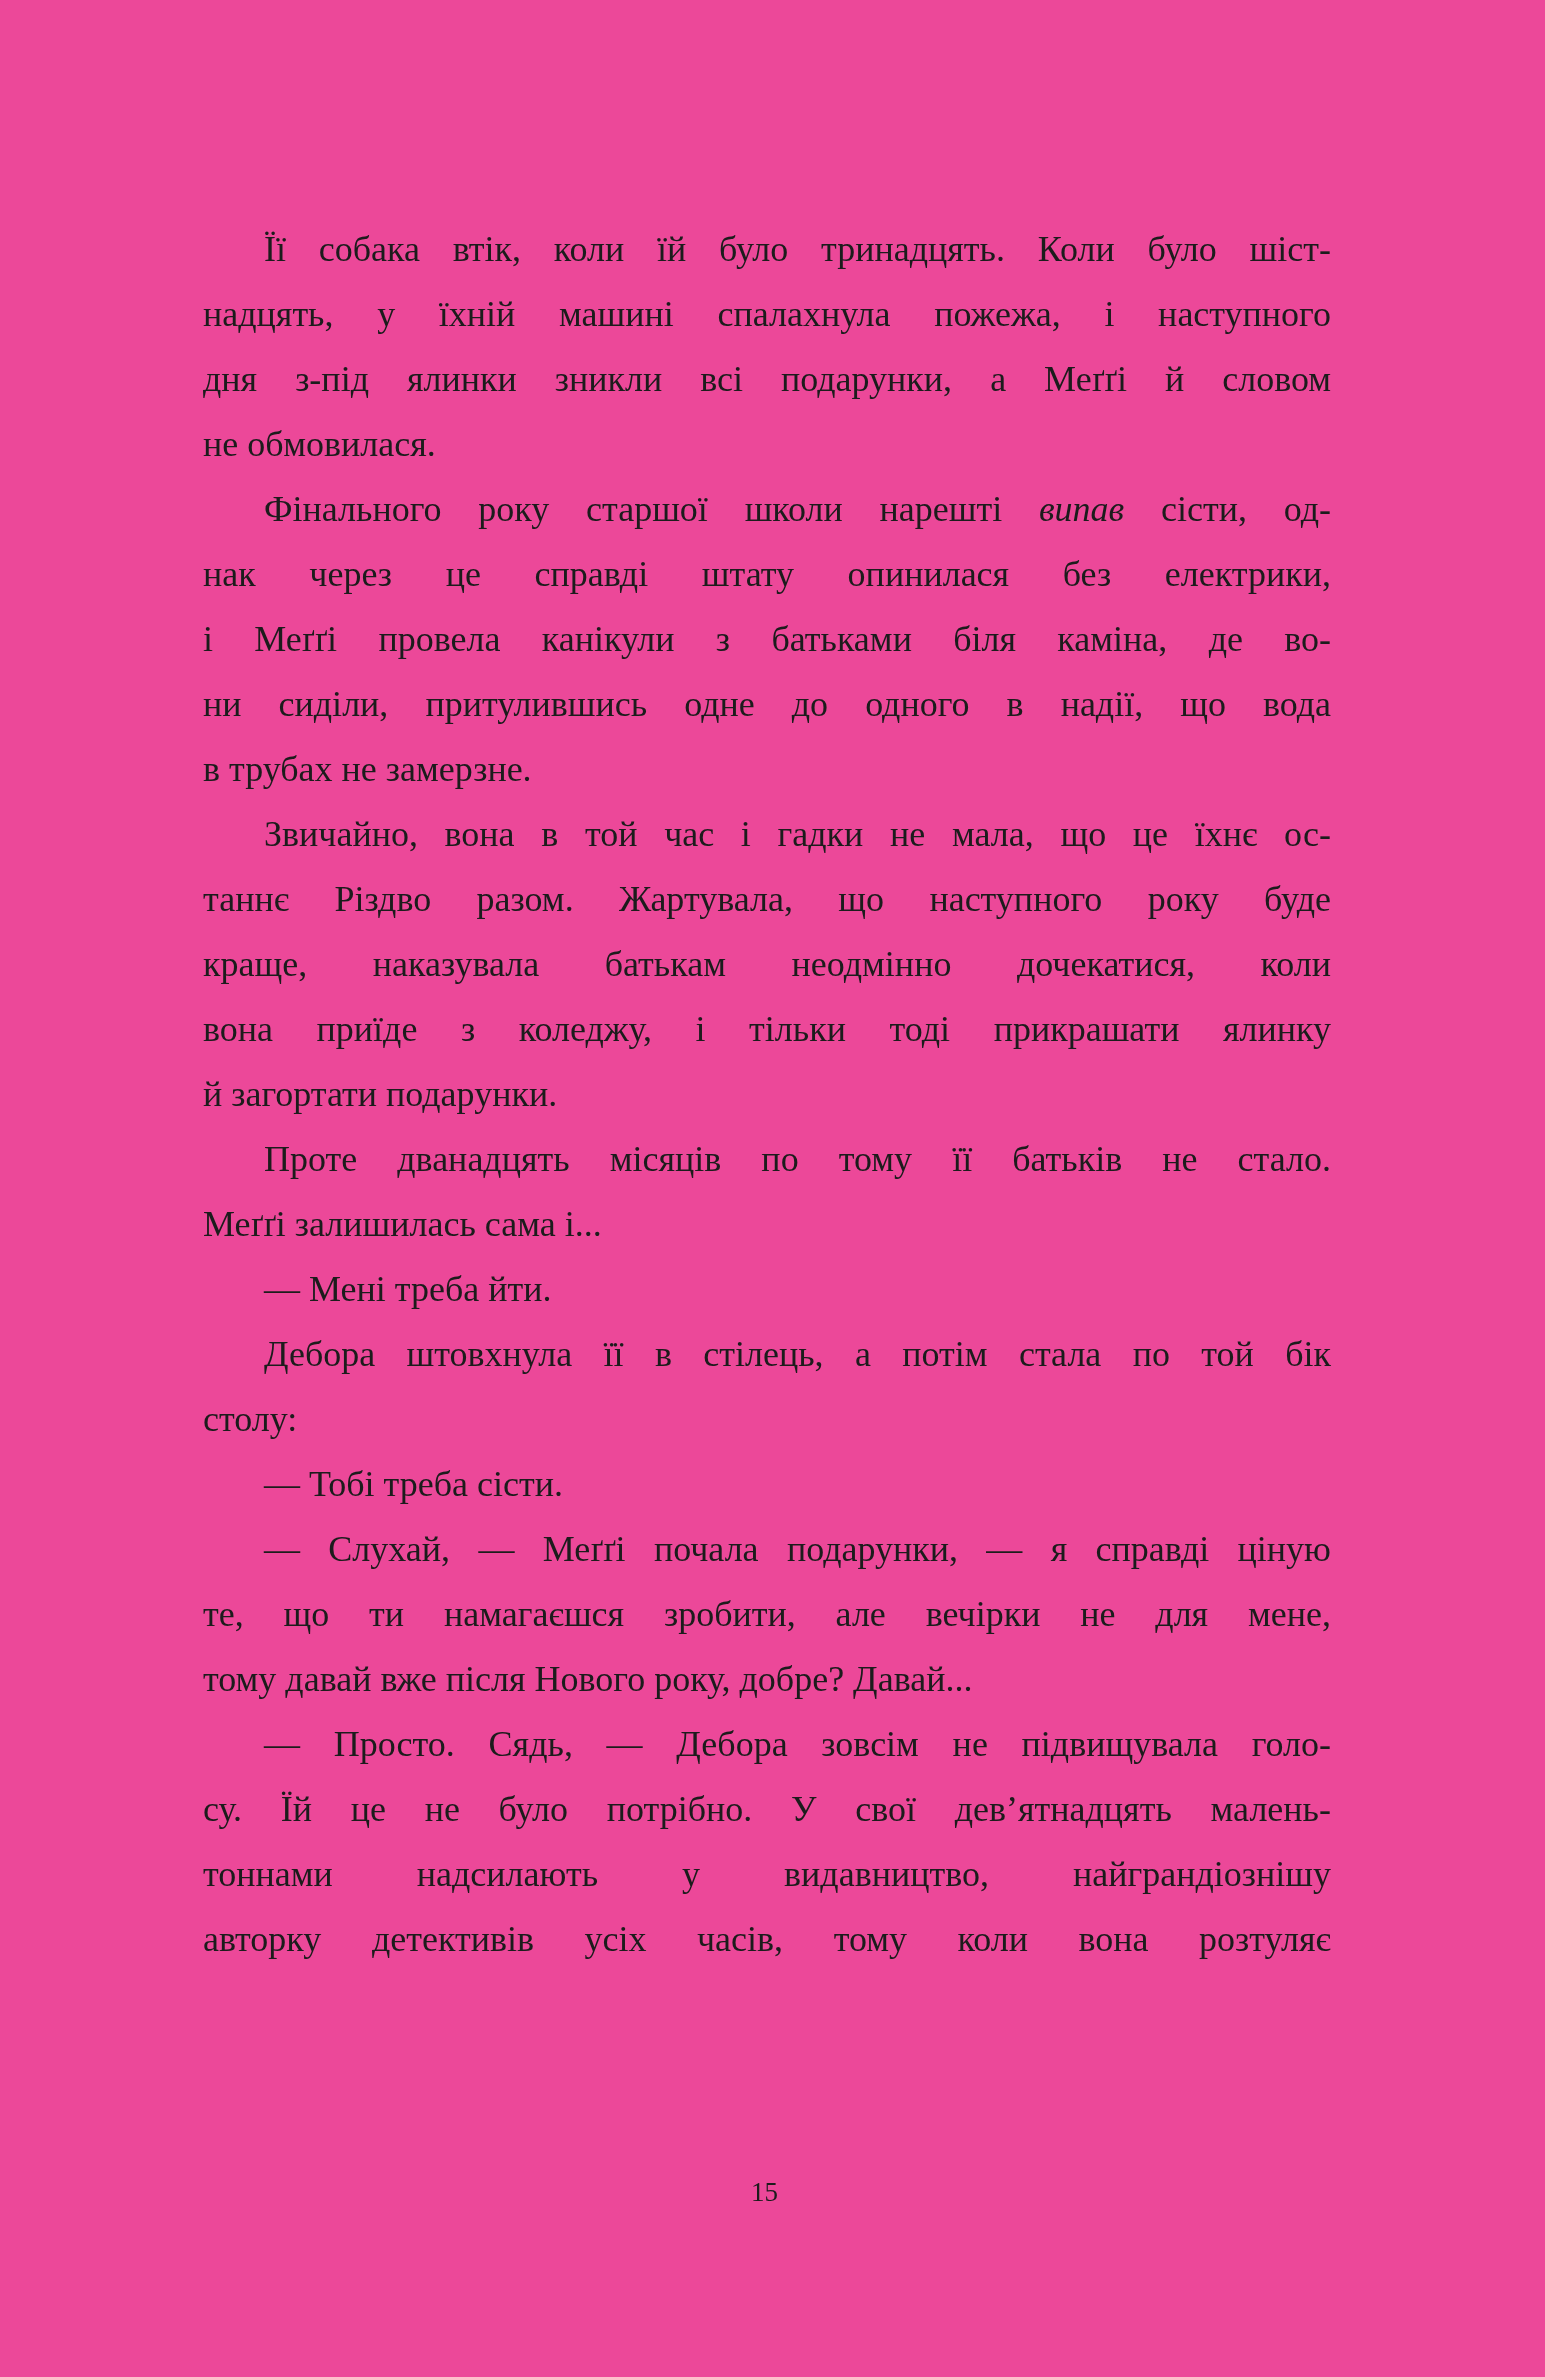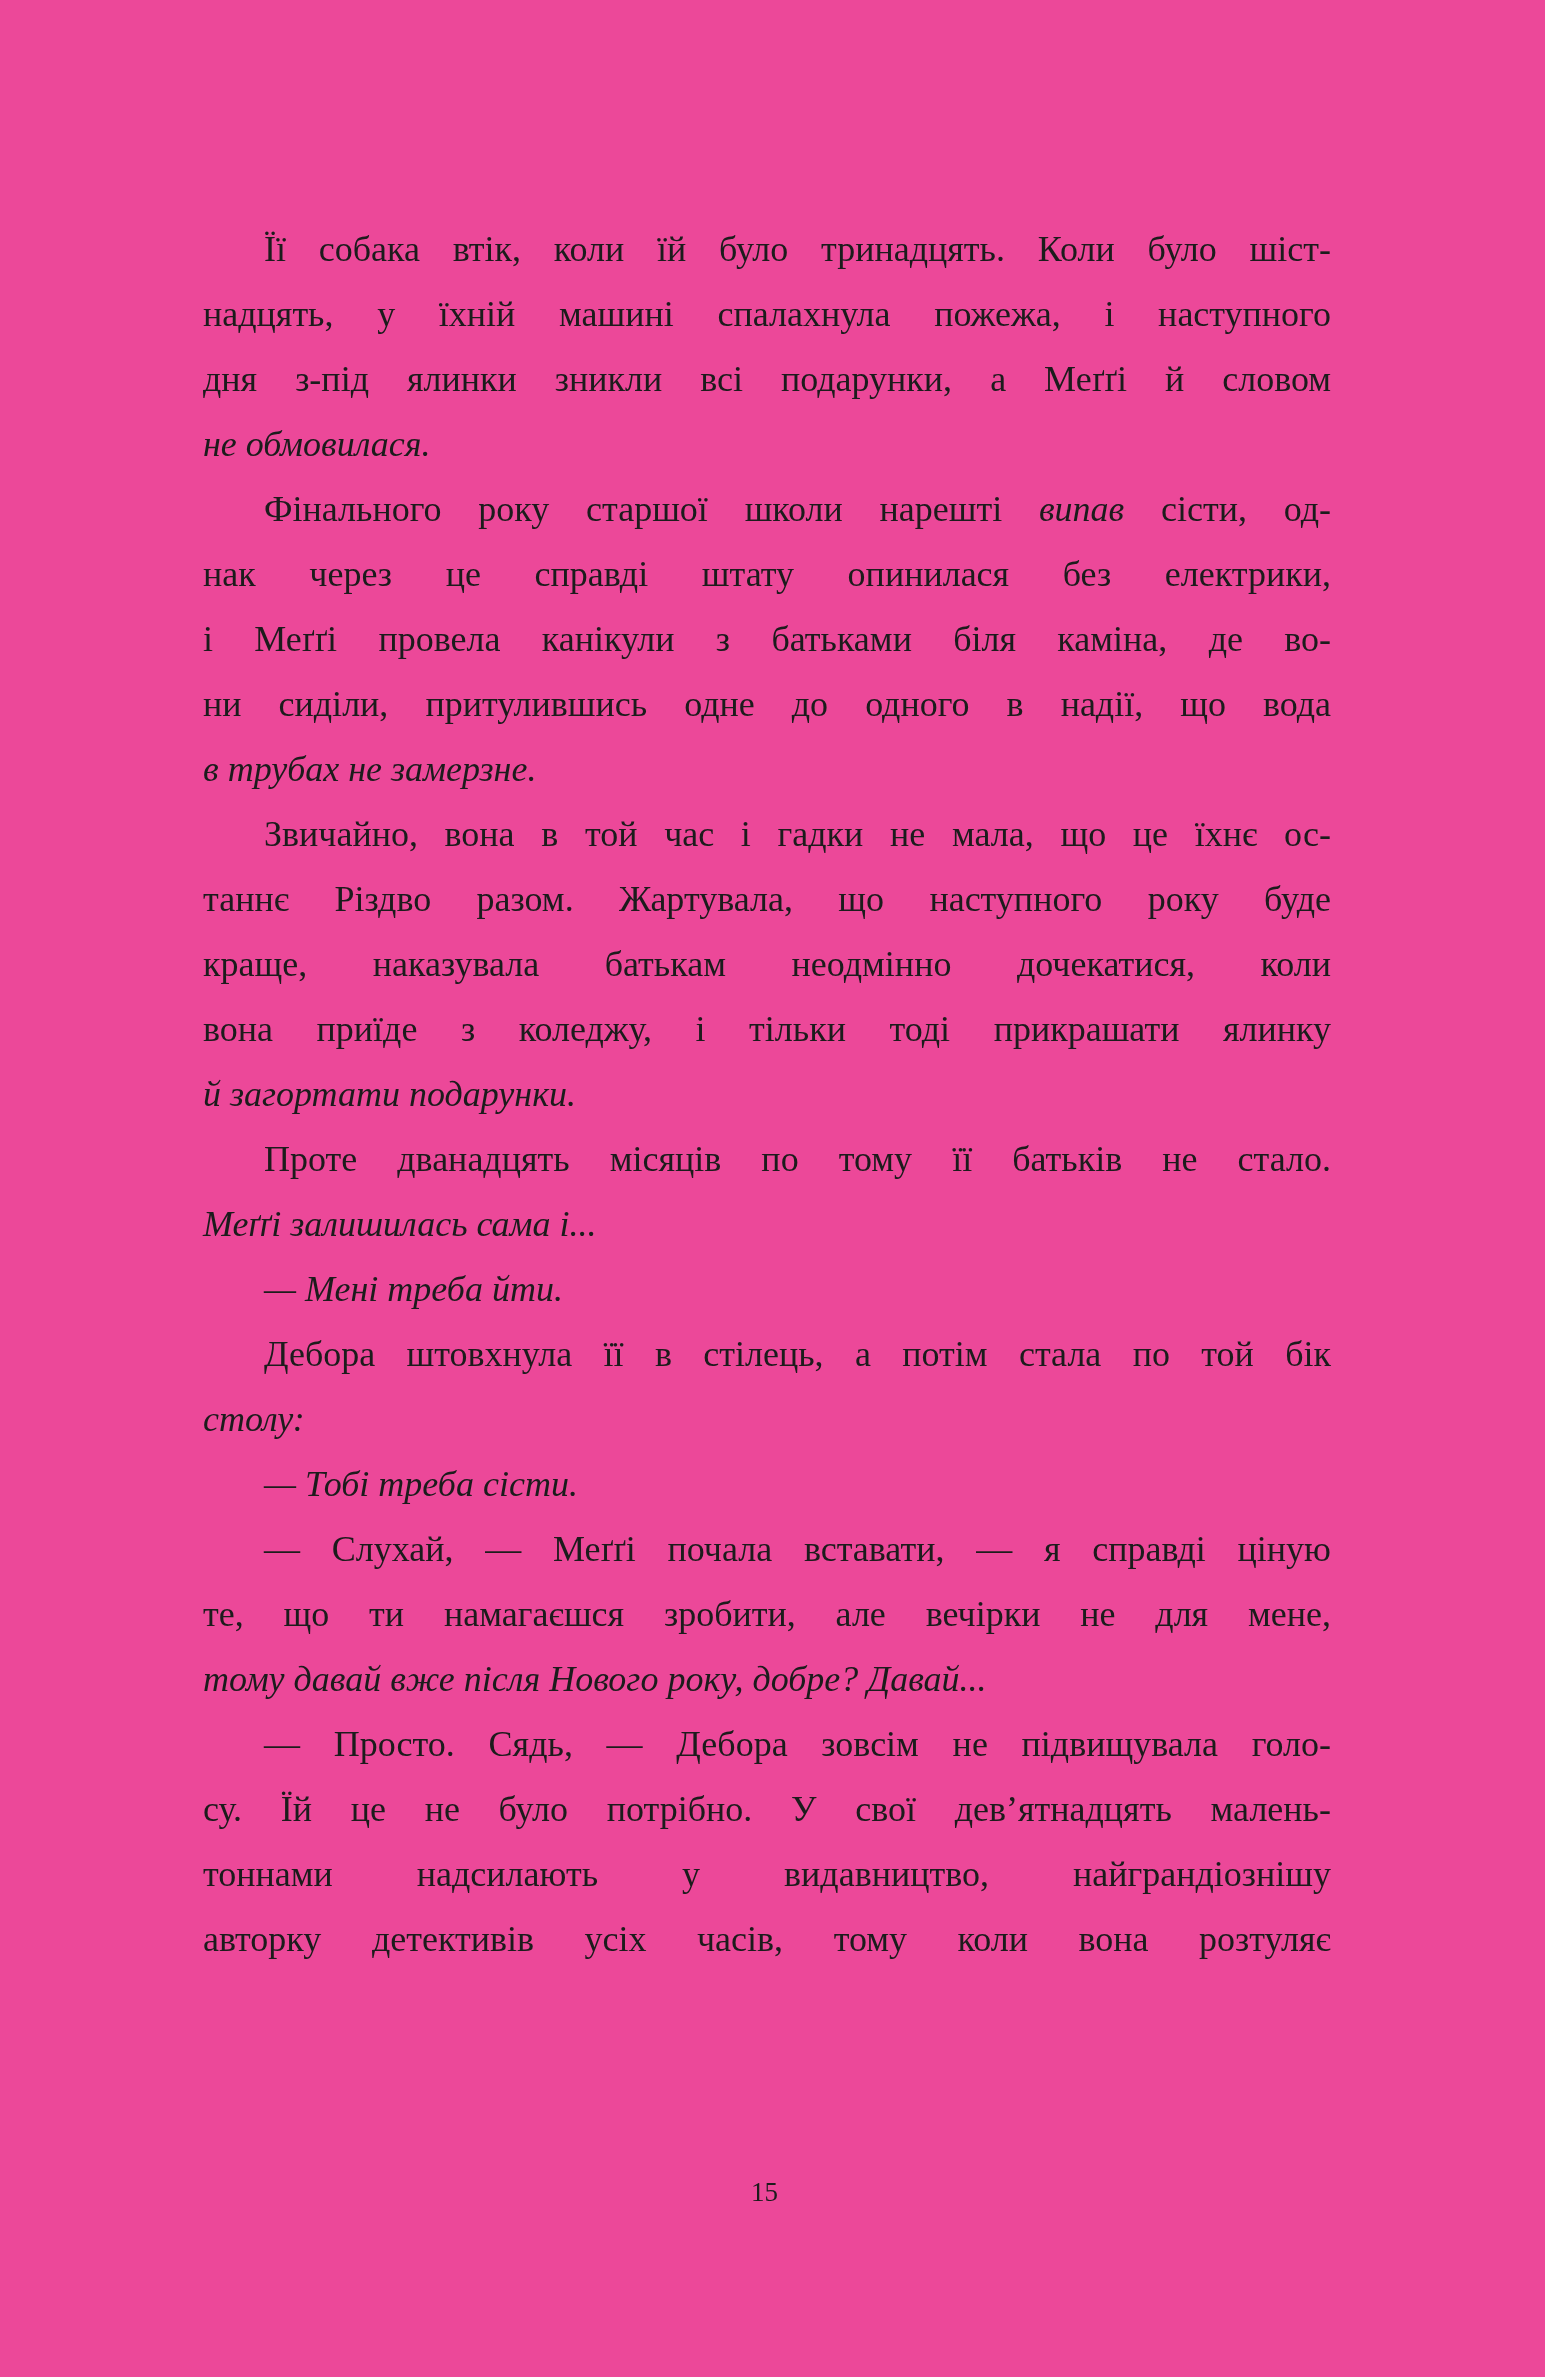--- a/index.html
+++ b/index.html
@@ -37,21 +37,20 @@
     text-align: justify;
     text-align-last: justify;
     overflow: visible;
   }
   .line.indent {
     padding-left: 61px;
   }
   .line.last {
     text-align: left;
     text-align-last: left;
-    font-style: italic;
   }
   .line em, .line .it {
     font-style: italic;
     margin-top: 16px;
   }
   .page-number {
     position: absolute;
     left: 0;
     width: 1529px;
     top: 2173px;
@@ -102,21 +101,21 @@
     <div>
       <span class="line indent">Дебора штовхнула її в стілець, а потім стала по той бік</span>
       <span class="line last">столу:</span>
     </div>
 
     <div>
       <span class="line indent last">— Тобі треба сісти.</span>
     </div>
 
     <div>
-      <span class="line indent">— Слухай, — Меґґі почала вставати, — я справді ціную</span>
+      <span class="line indent">— Слухай, — Меґґі почала подарунки, — я справді ціную</span>
       <span class="line">те, що ти намагаєшся зробити, але вечірки не для мене,</span>
       <span class="line last">тому давай вже після Нового року, добре? Давай...</span>
     </div>
 
     <div>
       <span class="line indent">— Просто. Сядь, — Дебора зовсім не підвищувала голо-</span>
       <span class="line">су. Їй це не було потрібно. У свої дев’ятнадцять малень-</span>
       <span class="line">тоннами надсилають у видавництво, найграндіознішу</span>
       <span class="line">авторку детективів усіх часів, тому коли вона розтуляє</span>
     </div>

